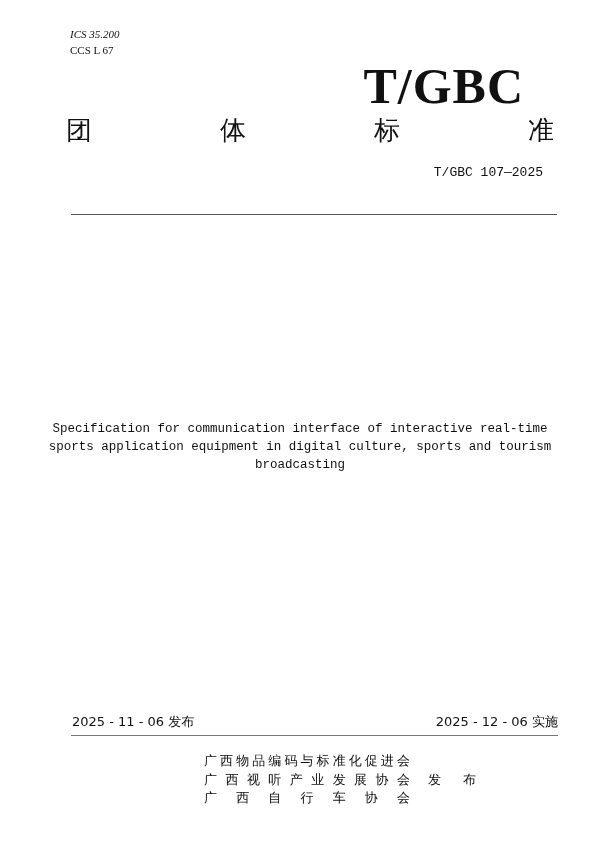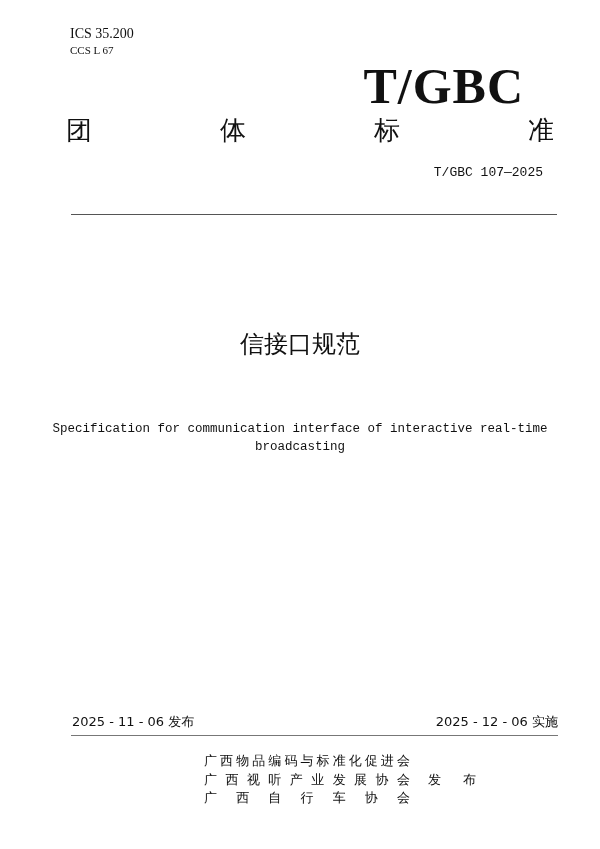--- a/index.html
+++ b/index.html
@@ -2,21 +2,21 @@
 <html><head>
 <meta charset="utf-8">
 <style>
   html, body { margin: 0; padding: 0; background: #ffffff; }
   body { width: 600px; height: 849px; position: relative; overflow: hidden; color: #111; }
   .abs { position: absolute; }
   .serif { font-family: "Liberation Serif", "DejaVu Serif", serif; }
   .sans { font-family: "DejaVu Sans", "Liberation Sans", sans-serif; }
   .mono { font-family: "Liberation Mono", "DejaVu Sans Mono", monospace; }
 
-  #ics { left: 70px; top: 27px; font-size: 14px; line-height: 14px; }
+  #ics { left: 70px; top: 27px; font-size: 11px; line-height: 14px; font-style: italic; }
   #ccs { left: 70px; top: 43px; font-size: 11px; line-height: 14px; }
 
   #logo { right: 76px; top: 58px; font-size: 50px; font-weight: bold; letter-spacing: 1px; line-height: 56px; }
 
   #doc-type { left: 66px; top: 114px; width: 488px; display: flex; justify-content: space-between; font-size: 26px; line-height: 32px; }
 
   #std-number { right: 57px; top: 165px; font-size: 13px; line-height: 16px; margin-left: 32px; }
 
   .rule { height: 0; border-top: 1.5px solid #555; }
   #rule-top { left: 71px; top: 214px; width: 486px; }
@@ -46,25 +46,25 @@
   <span>体</span>
   <span>标</span>
   <span>准</span>
 </div>
 
 <div class="abs mono" id="std-number">T/GBC 107—2025</div>
 
 <div class="abs rule" id="rule-top"></div>
 
 <div class="abs sans" id="title-cn">
-  <div>信接口规范</div>
 </div>
 
 <div class="abs mono" id="title-en">
   <div>Specification for communication interface of interactive real-time</div>
+  <div>sports application equipment in digital culture, sports and tourism</div>
   <div>broadcasting</div>
 </div>
 
 <div class="abs sans" id="issue-date">2025 - 11 - 06 发布</div>
 <div class="abs sans" id="impl-date">2025 - 12 - 06 实施</div>
 
 <div class="abs rule" id="rule-bottom"></div>
 
 <div class="abs sans" id="publishers">
   <div class="pub-row">

